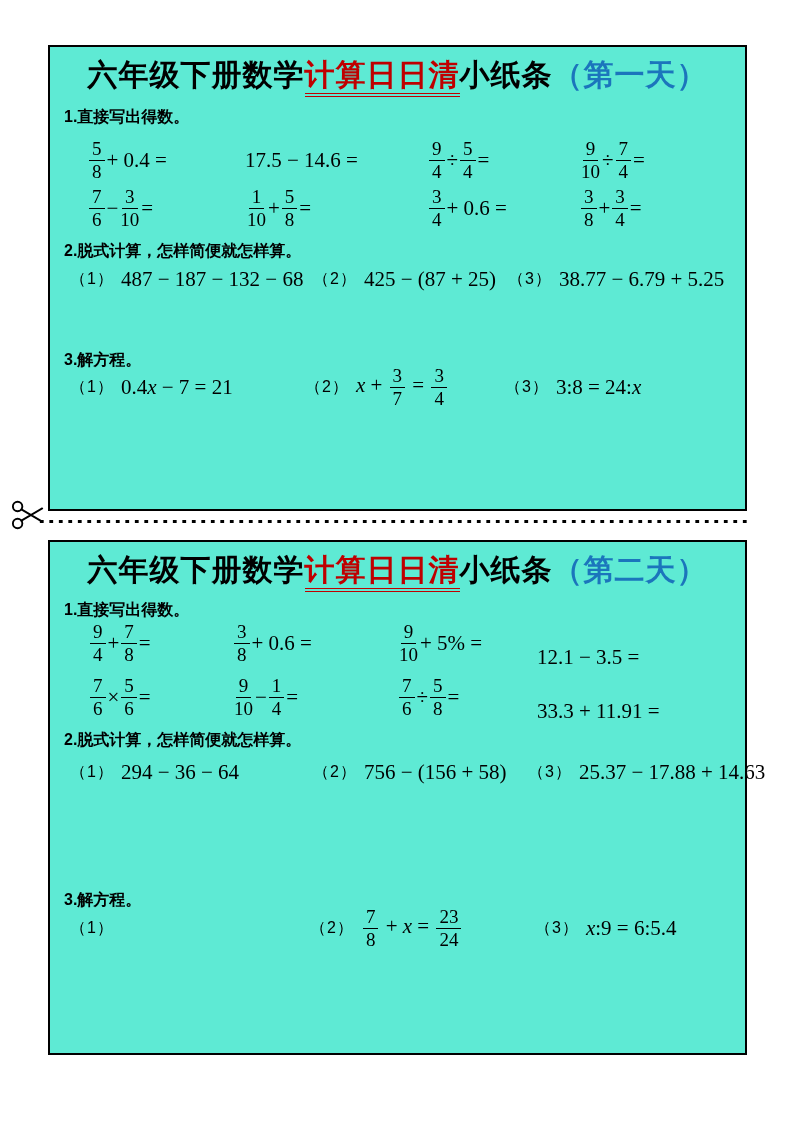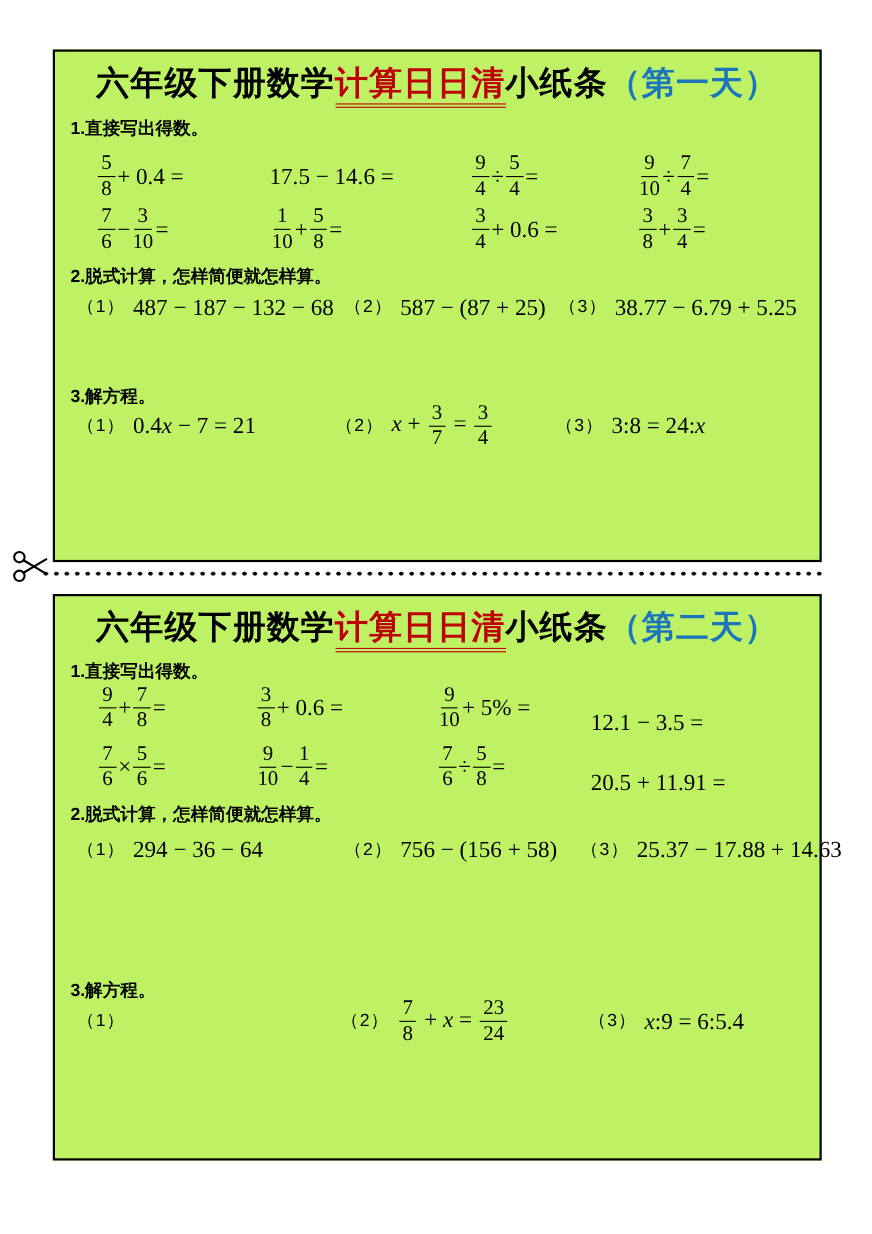--- a/index.html
+++ b/index.html
@@ -2,21 +2,21 @@
 <html><head>
 <meta charset="utf-8">
 <style>
   html,body{margin:0;padding:0;}
   body{
     width:793px;height:1122px;position:relative;background:#ffffff;
     font-family:"Liberation Sans",sans-serif;color:#000;overflow:hidden;
   }
   .panel{
     position:absolute;left:48px;width:699px;box-sizing:border-box;
-    border:2px solid #000;background:#bef264;
+    border:2px solid #000;background:#5eead4;
   }
   #panel1{top:45px;height:466px;}
   #panel2{top:540px;height:515px;}
 
   .title{
     position:absolute;top:8px;left:0;right:0;text-align:center;
     font-size:30px;font-weight:bold;white-space:nowrap;letter-spacing:1px;
   }
   .title .hl{color:#bf0000;border-bottom:4px double #bf0000;padding-bottom:2px;}
   .title .day{color:#1b75bc;font-family:"Liberation Serif",serif;font-weight:600;}
@@ -117,21 +117,21 @@
   </div>
 
   <div class="heading h2">2.脱式计算，怎样简便就怎样算。</div>
   <div class="s2row">
     <div class="prob p1">
       <span class="no">（1）</span>
       <span class="math">487 − 187 − 132 − 68</span>
     </div>
     <div class="prob p2">
       <span class="no">（2）</span>
-      <span class="math">587 − (87 + 25)</span>
+      <span class="math">425 − (87 + 25)</span>
     </div>
     <div class="prob p3">
       <span class="no">（3）</span>
       <span class="math">38.77 − 6.79 + 5.25</span>
     </div>
   </div>
 
   <div class="heading h3">3.解方程。</div>
   <div class="s3row">
     <div class="prob p1">
@@ -200,21 +200,21 @@
           <span class="num">1</span>
           <span class="den">4</span>
         </span> =</div>
     <div class="cell r2 c3 math"><span class="frac">
           <span class="num">7</span>
           <span class="den">6</span>
         </span> ÷ <span class="frac">
           <span class="num">5</span>
           <span class="den">8</span>
         </span> =</div>
-    <div class="cell r2 c4 math">20.5 + 11.91 =</div>
+    <div class="cell r2 c4 math">33.3 + 11.91 =</div>
   </div>
 
   <div class="heading h2">2.脱式计算，怎样简便就怎样算。</div>
   <div class="s2row">
     <div class="prob p1">
       <span class="no">（1）</span>
       <span class="math">294 − 36 − 64</span>
     </div>
     <div class="prob p2">
       <span class="no">（2）</span>

